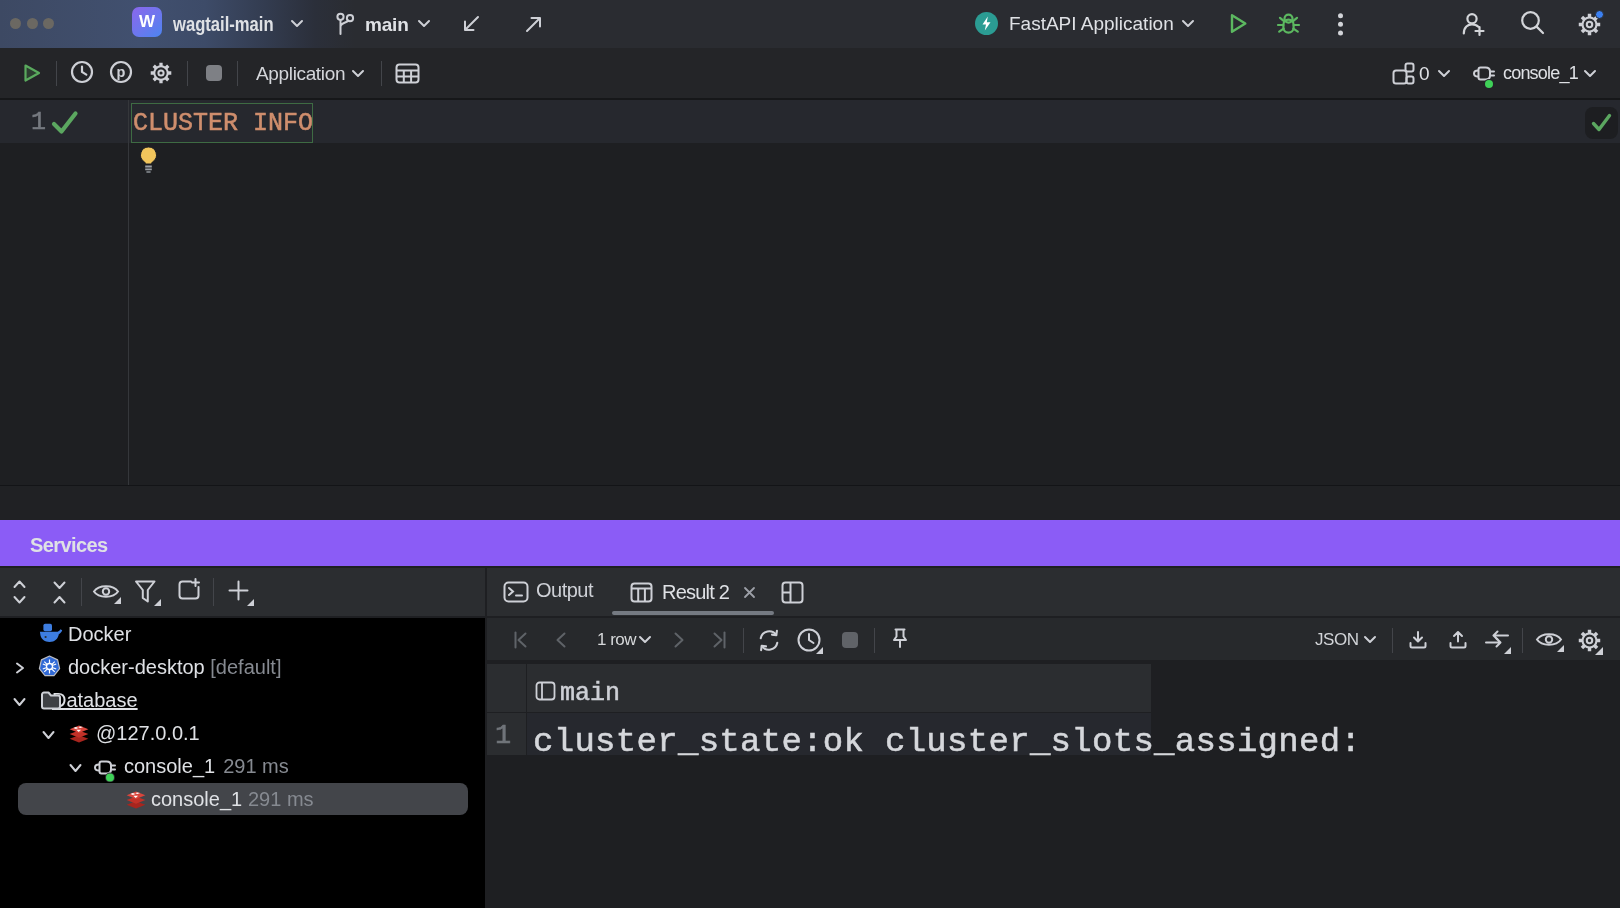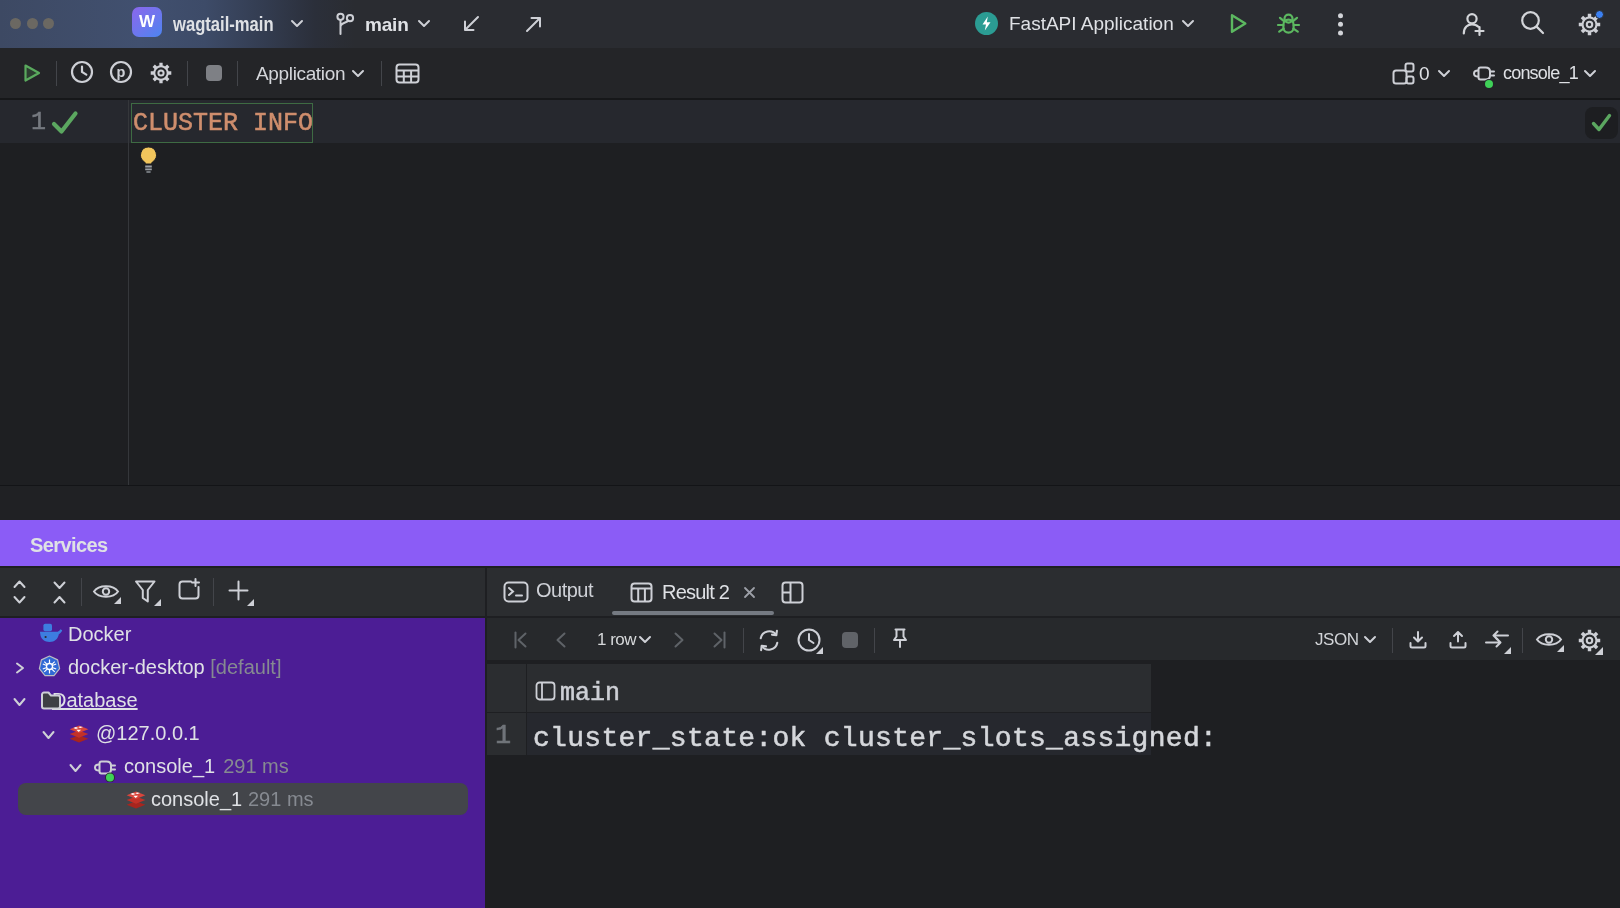--- a/index.html
+++ b/index.html
@@ -13,21 +13,21 @@
   #topbar { left:0; top:0; width:1620px; height:48px;
     background:linear-gradient(90deg,#3D4963 0px,#41506F 140px,#3D4B68 205px,#333C50 265px,#2B2F3A 315px,#2A2C31 355px,#2A2C31 100%); }
   #row2 { left:0; top:48px; width:1620px; height:52px; background:#242528;
     border-bottom:2px solid #161719; }
   #editor { left:0; top:100px; width:1620px; height:385px; background:#1E1F22; }
   #lineband { left:0; top:0; width:1620px; height:43px; background:#26282E; }
   #gutterline { left:128px; top:0; width:1px; height:385px; background:#35373B; }
   #gap { left:0; top:485px; width:1620px; height:35px; background:#202124; border-top:1px solid #131417;}
   #svhead { left:0; top:520px; width:1620px; height:47px; background:#8b5cf6; border-bottom:1px solid #1E1F22; }
   #toolrow { left:0; top:568px; width:1620px; height:49px; background:#2B2D30; border-bottom:1px solid #1E1F22; }
-  #tree { left:0; top:618px; width:485px; height:290px; background:#4c1d95; }
+  #tree { left:0; top:618px; width:485px; height:290px; background:#000000; }
   #vsep { left:485px; top:568px; width:2px; height:340px; background:#1E1F22; }
   #rpanel { left:487px; top:618px; width:1133px; height:290px; background:#1E1F22; }
   #pagrow { left:0; top:0; width:1133px; height:44px; background:#27292C; border-bottom:2px solid #1E1F22; }
   .sep { width:1px; background:#43454A; }
   .dim { color:#868A91; }
   .treerow { position:absolute; height:33px; display:flex; align-items:center; color:#DFE1E5; font-size:20px; }
 </style>
 </head>
 <body>
 <div class="abs" id="topbar">
@@ -448,21 +448,21 @@
   <div class="abs" style="left:40px;top:95px;width:624px;height:42px;background:#26282E;"></div>
   <div class="abs" style="left:39px;top:46px;width:1px;height:91px;background:#1E1F22;"></div>
   <svg class="abs" style="left:48px;top:63px;" width="21" height="20" viewBox="0 0 21 20">
     <g fill="none" stroke="#CED0D6" stroke-width="1.8">
       <rect x="1.5" y="1.5" width="18" height="17" rx="3"></rect>
       <path d="M7 1.5 V 18.5"></path>
     </g>
   </svg>
   <span class="abs mono" style="left:73px;top:61px;font-size:25px;color:#CED0D6;">main</span>
   <span class="abs mono" style="left:8px;top:103px;font-size:27px;color:#70747A;">1</span>
-  <span class="abs mono" style="left:46px;top:105px;font-size:28px;color:#D5D7DB;letter-spacing:0.3px;">cluster_state:ok&nbsp;cluster_slots_assigned:</span>
+  <span class="abs mono" style="left:46px;top:105px;font-size:34px;color:#D5D7DB;letter-spacing:0.3px;">cluster_state:ok&nbsp;cluster_slots_assigned:</span>
 </div>
 <svg width="0" height="0" style="position:absolute;">
   <defs>
     <g id="gearsym">
       <circle cx="12" cy="12" r="6.7" fill="none" stroke="#CED0D6" stroke-width="2"></circle>
       <circle cx="12" cy="12" r="2.6" fill="none" stroke="#CED0D6" stroke-width="2"></circle>
       <g stroke="#CED0D6" stroke-width="3.3">
         <path d="M18.7 12 H22.3 M12 18.7 V22.3 M5.3 12 H1.7 M12 5.3 V1.7"></path>
         <path d="M16.74 16.74 L19.28 19.28 M7.26 16.74 L4.72 19.28 M7.26 7.26 L4.72 4.72 M16.74 7.26 L19.28 4.72"></path>
       </g>

